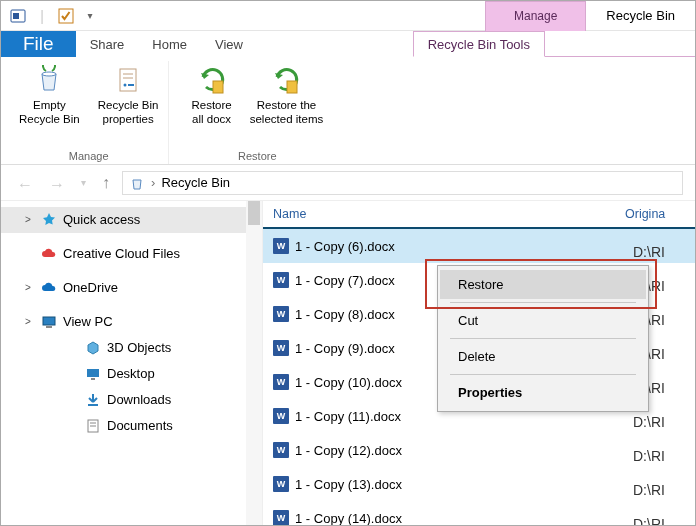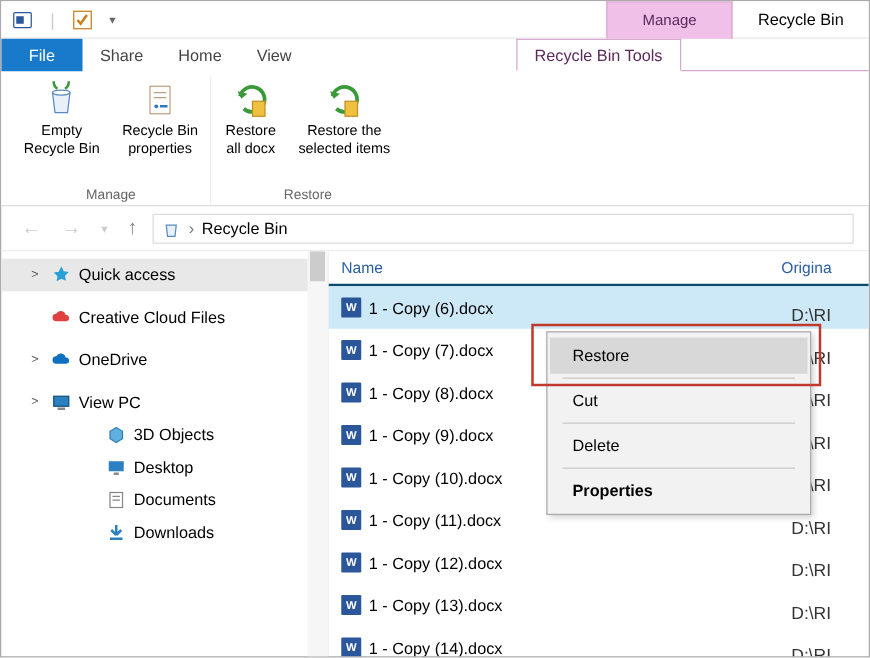--- a/index.html
+++ b/index.html
@@ -8,26 +8,26 @@
 
 .titlebar { height: 30px; display: flex; align-items: center; background: #fff; border-bottom: 1px solid #e5e5e5; }
 .titlebar .qat { display: flex; align-items: center; gap: 6px; padding-left: 8px; }
 .titlebar .qat-icon { width: 18px; height: 18px; display: flex; align-items: center; justify-content: center; font-size: 14px; }
 .contextual-tab-area { margin-left: auto; display: flex; align-items: stretch; height: 30px; }
 .contextual-header { background: #f0c0e8; color: #5a2a5a; padding: 0 28px; display: flex; align-items: center; font-size: 12px; border-top: 1px solid #d8a8d0; border-left: 1px solid #d8a8d0; border-right: 1px solid #d8a8d0; }
 .window-title { padding: 0 20px; display: flex; align-items: center; font-size: 13px; }
 
 
 .tabs-row { height: 26px; display: flex; align-items: stretch; background: #fff; }
-.tab-file { background: #1979ca; color: #fff; padding: 0 22px; display: flex; align-items: center; font-size: 13px; }
+.tab-file { background: #1979ca; color: #fff; padding: 0 22px; display: flex; align-items: center; font-size: 19px; }
 .tab { padding: 0 14px; display: flex; align-items: center; font-size: 13px; color: #444; cursor: pointer; }
 .tab-context { border: 1px solid #d8a8d0; border-bottom: 1px solid #fff; background: #fff; color: #5a2a5a; }
 
 
-.ribbon { height: 108px; background: #fff; border-bottom: 1px solid #ddd; display: flex; gap: 1px; padding: 4px 8px 0; }
+.ribbon { height: 108px; background: #fff; border-bottom: 1px solid #ddd; display: flex; gap: 12px; padding: 4px 8px 0; }
 .ribbon-group { display: flex; flex-direction: column; align-items: center; border-right: 1px solid #eee; padding: 0 4px; }
 .ribbon-group:last-child { border-right: none; }
 .ribbon-buttons { display: flex; gap: 6px; flex: 1; }
 .ribbon-btn { display: flex; flex-direction: column; align-items: center; justify-content: flex-start; padding: 2px 6px; cursor: pointer; font-size: 11.5px; text-align: center; line-height: 1.2; }
 .ribbon-btn .ico { width: 34px; height: 34px; display: flex; align-items: center; justify-content: center; font-size: 22px; margin-bottom: 2px; }
 .ribbon-group-label { font-size: 11px; color: #666; padding: 2px 0; }
 
 
 .navrow { height: 36px; display: flex; align-items: center; gap: 8px; padding: 0 12px; border-bottom: 1px solid #eee; }
 .nav-arrow { color: #888; font-size: 16px; padding: 0 4px; cursor: pointer; }
@@ -239,36 +239,36 @@
               <rect x="2" y="3" width="12" height="8" fill="#2a80c0"></rect>
               <rect x="6" y="12" width="4" height="2" fill="#888"></rect>
             </svg>
           </span>
           <span>Desktop</span>
         </div>
         <div class="tree-item l2">
           <span class="exp"></span>
           <span class="ti">
             <svg width="16" height="16" viewBox="0 0 16 16">
+              <path d="M8 2v8m0 0l-4-4m4 4l4-4" stroke="#2a80c0" stroke-width="2" fill="none"></path>
+              <rect x="3" y="12" width="10" height="2" fill="#2a80c0"></rect>
+            </svg>
+          </span>
+          <span>Downloads</span>
+        </div>
+        <div class="tree-item l2">
+          <span class="exp"></span>
+          <span class="ti">
+            <svg width="16" height="16" viewBox="0 0 16 16">
               <rect x="3" y="2" width="10" height="12" fill="#fff" stroke="#888"></rect>
               <line x1="5" y1="5" x2="11" y2="5" stroke="#888"></line>
               <line x1="5" y1="8" x2="11" y2="8" stroke="#888"></line>
             </svg>
           </span>
           <span>Documents</span>
-        </div>
-        <div class="tree-item l2">
-          <span class="exp"></span>
-          <span class="ti">
-            <svg width="16" height="16" viewBox="0 0 16 16">
-              <path d="M8 2v8m0 0l-4-4m4 4l4-4" stroke="#2a80c0" stroke-width="2" fill="none"></path>
-              <rect x="3" y="12" width="10" height="2" fill="#2a80c0"></rect>
-            </svg>
-          </span>
-          <span>Downloads</span>
         </div>
       </div>
     <div class="sidebar-scroll">
       <div class="sidebar-scroll-thumb"></div>
     </div>
   </div>
   <div class="filepane">
     <div class="file-header">
       <div class="col-name">Name</div>
       <div class="col-orig">Origina</div>

